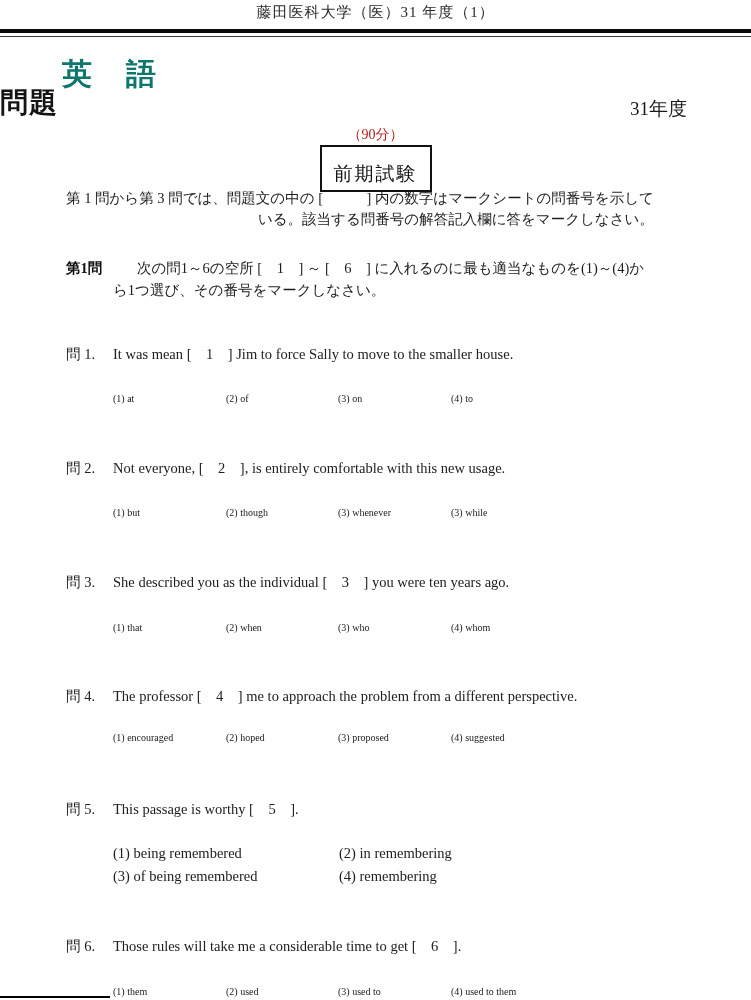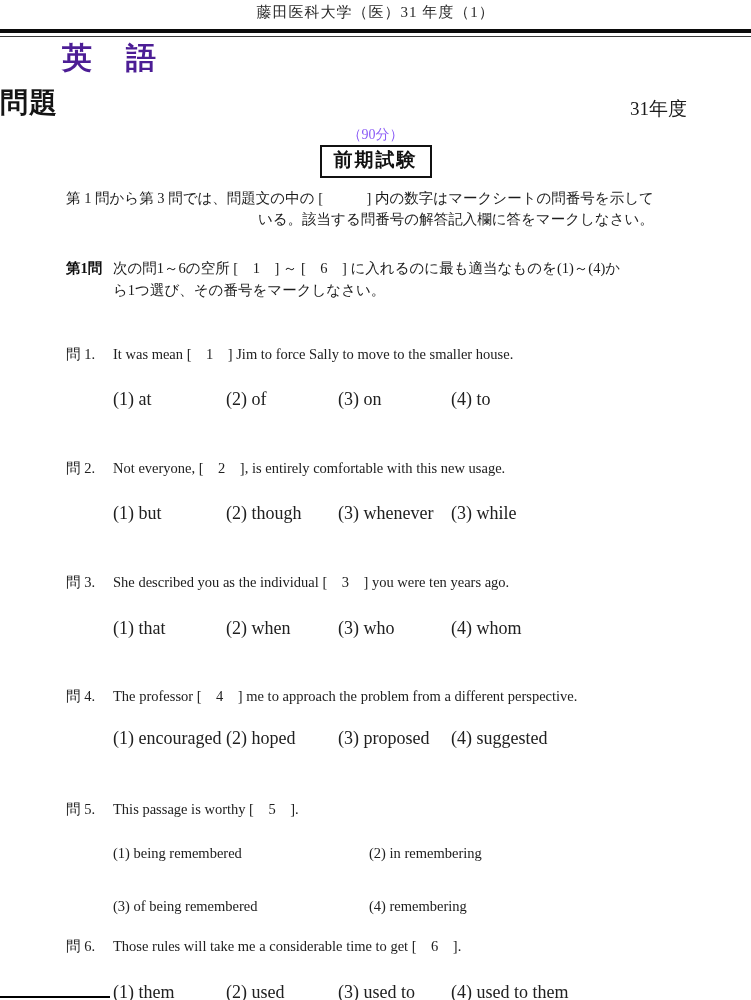--- a/index.html
+++ b/index.html
@@ -5,49 +5,49 @@
   html,body{margin:0;padding:0;background:#ffffff;}
   .page{
     position:relative;width:751px;height:1000px;background:#fff;overflow:hidden;
     font-family:"Liberation Serif","DejaVu Serif",serif;color:#1e1e1e;
   }
   .doc-header{position:absolute;top:3px;left:0;right:0;text-align:center;
     font-size:15px;letter-spacing:1px;color:#2a2a2a;}
   .rule-thick{position:absolute;top:29px;left:0;width:751px;height:4px;background:#0b0b0b;}
   .rule-thin{position:absolute;top:36px;left:0;width:751px;height:1px;background:#3a3a3a;}
 
-  .subject{position:absolute;left:62px;top:38px;font-size:30px;font-weight:600;
-    letter-spacing:2px;color:#4c1d95;}
+  .subject{position:absolute;left:62px;top:54px;font-size:30px;font-weight:600;
+    letter-spacing:2px;color:#0f766e;}
   .title{position:absolute;left:0;right:0;top:84px;text-align:left;
     font-size:28px;font-weight:600;letter-spacing:1px;color:#141414;}
   .year{position:absolute;left:630px;top:96px;font-size:19px;color:#1a1a1a;}
   .duration{position:absolute;left:0;right:0;top:126px;text-align:center;
-    font-size:14px;color:#8b5cf6;}
+    font-size:14px;color:#b91c1c;}
   .exam-box-wrap{position:absolute;left:0;right:0;top:145px;text-align:center;}
-  .exam-box{display:inline-block;border:2px solid #111;padding:0 12px 3px;
-    font-size:19px;font-weight:700;letter-spacing:2px;color:#111;}
+  .exam-box{display:inline-block;border:2px solid #111;padding:14px 12px 3px;
+    font-size:19px;font-weight:400;letter-spacing:2px;color:#111;}
 
   .instr{position:absolute;left:66px;top:188px;font-size:14.5px;
     line-height:21px;color:#1c1c1c;text-align:right;}
 
   .section{position:absolute;left:66px;top:257px;font-size:14.5px;
     line-height:22px;color:#1c1c1c;}
-  .section-row{display:flex;}
+  .section-row{display:flex;gap:24px;}
   .section-label{width:47px;flex:none;font-weight:bold;color:#0f0f0f;}
   .section-line2{margin-left:47px;}
 
   .qline{position:absolute;left:66px;right:20px;display:flex;
     font-size:14.5px;line-height:20px;color:#202020;}
   .qlabel{width:47px;flex:none;}
   .opts4{position:absolute;left:113px;display:grid;
     grid-template-columns:113px 112px 113px auto;
-    font-size:18px;line-height:20px;color:#202020;}
+    font-size:10px;line-height:20px;color:#202020;}
   .opts2{position:absolute;left:113px;display:grid;
     grid-template-columns:226px auto;
-    font-size:14.5px;line-height:23px;color:#202020;gap:30px;}
+    font-size:14.5px;line-height:23px;color:#202020;}
 
   .bottom-line{position:absolute;left:0;top:996px;width:110px;height:2px;background:#000;}
 </style>
 </head>
 <body>
 
 <div class="page">
 
   <div class="doc-header">藤田医科大学（医）31 年度（1）</div>
   <div class="rule-thick"></div>

